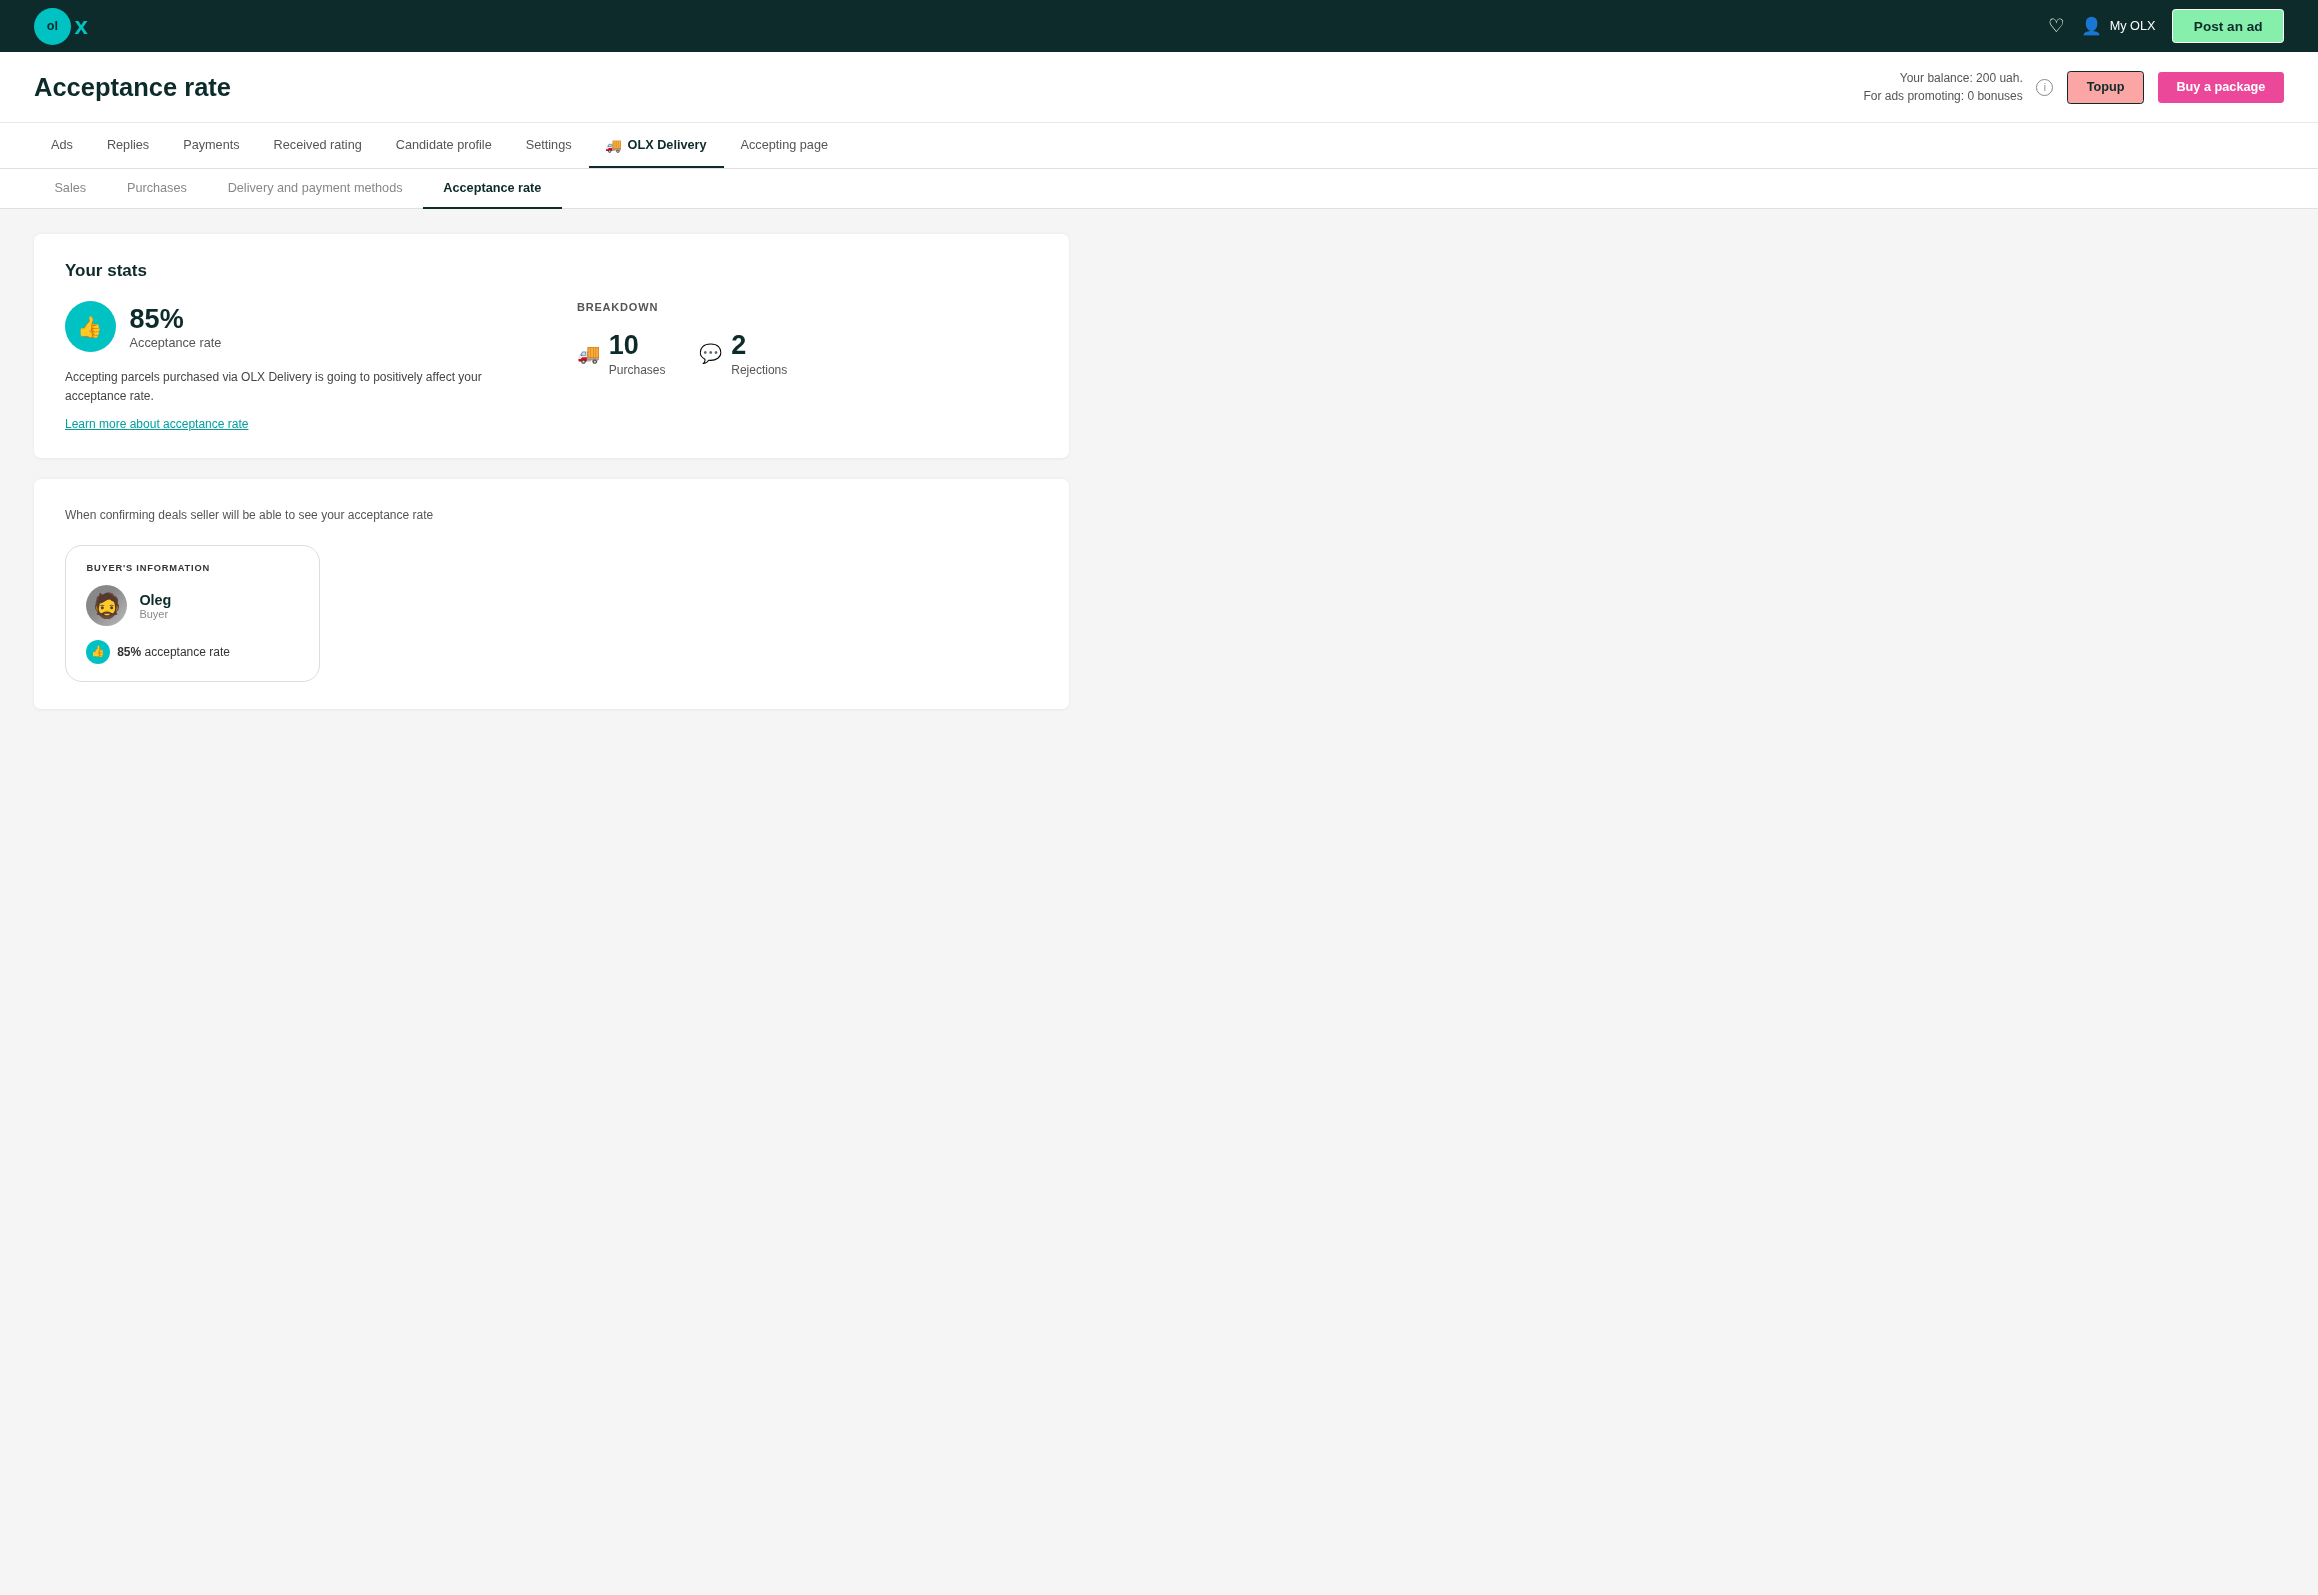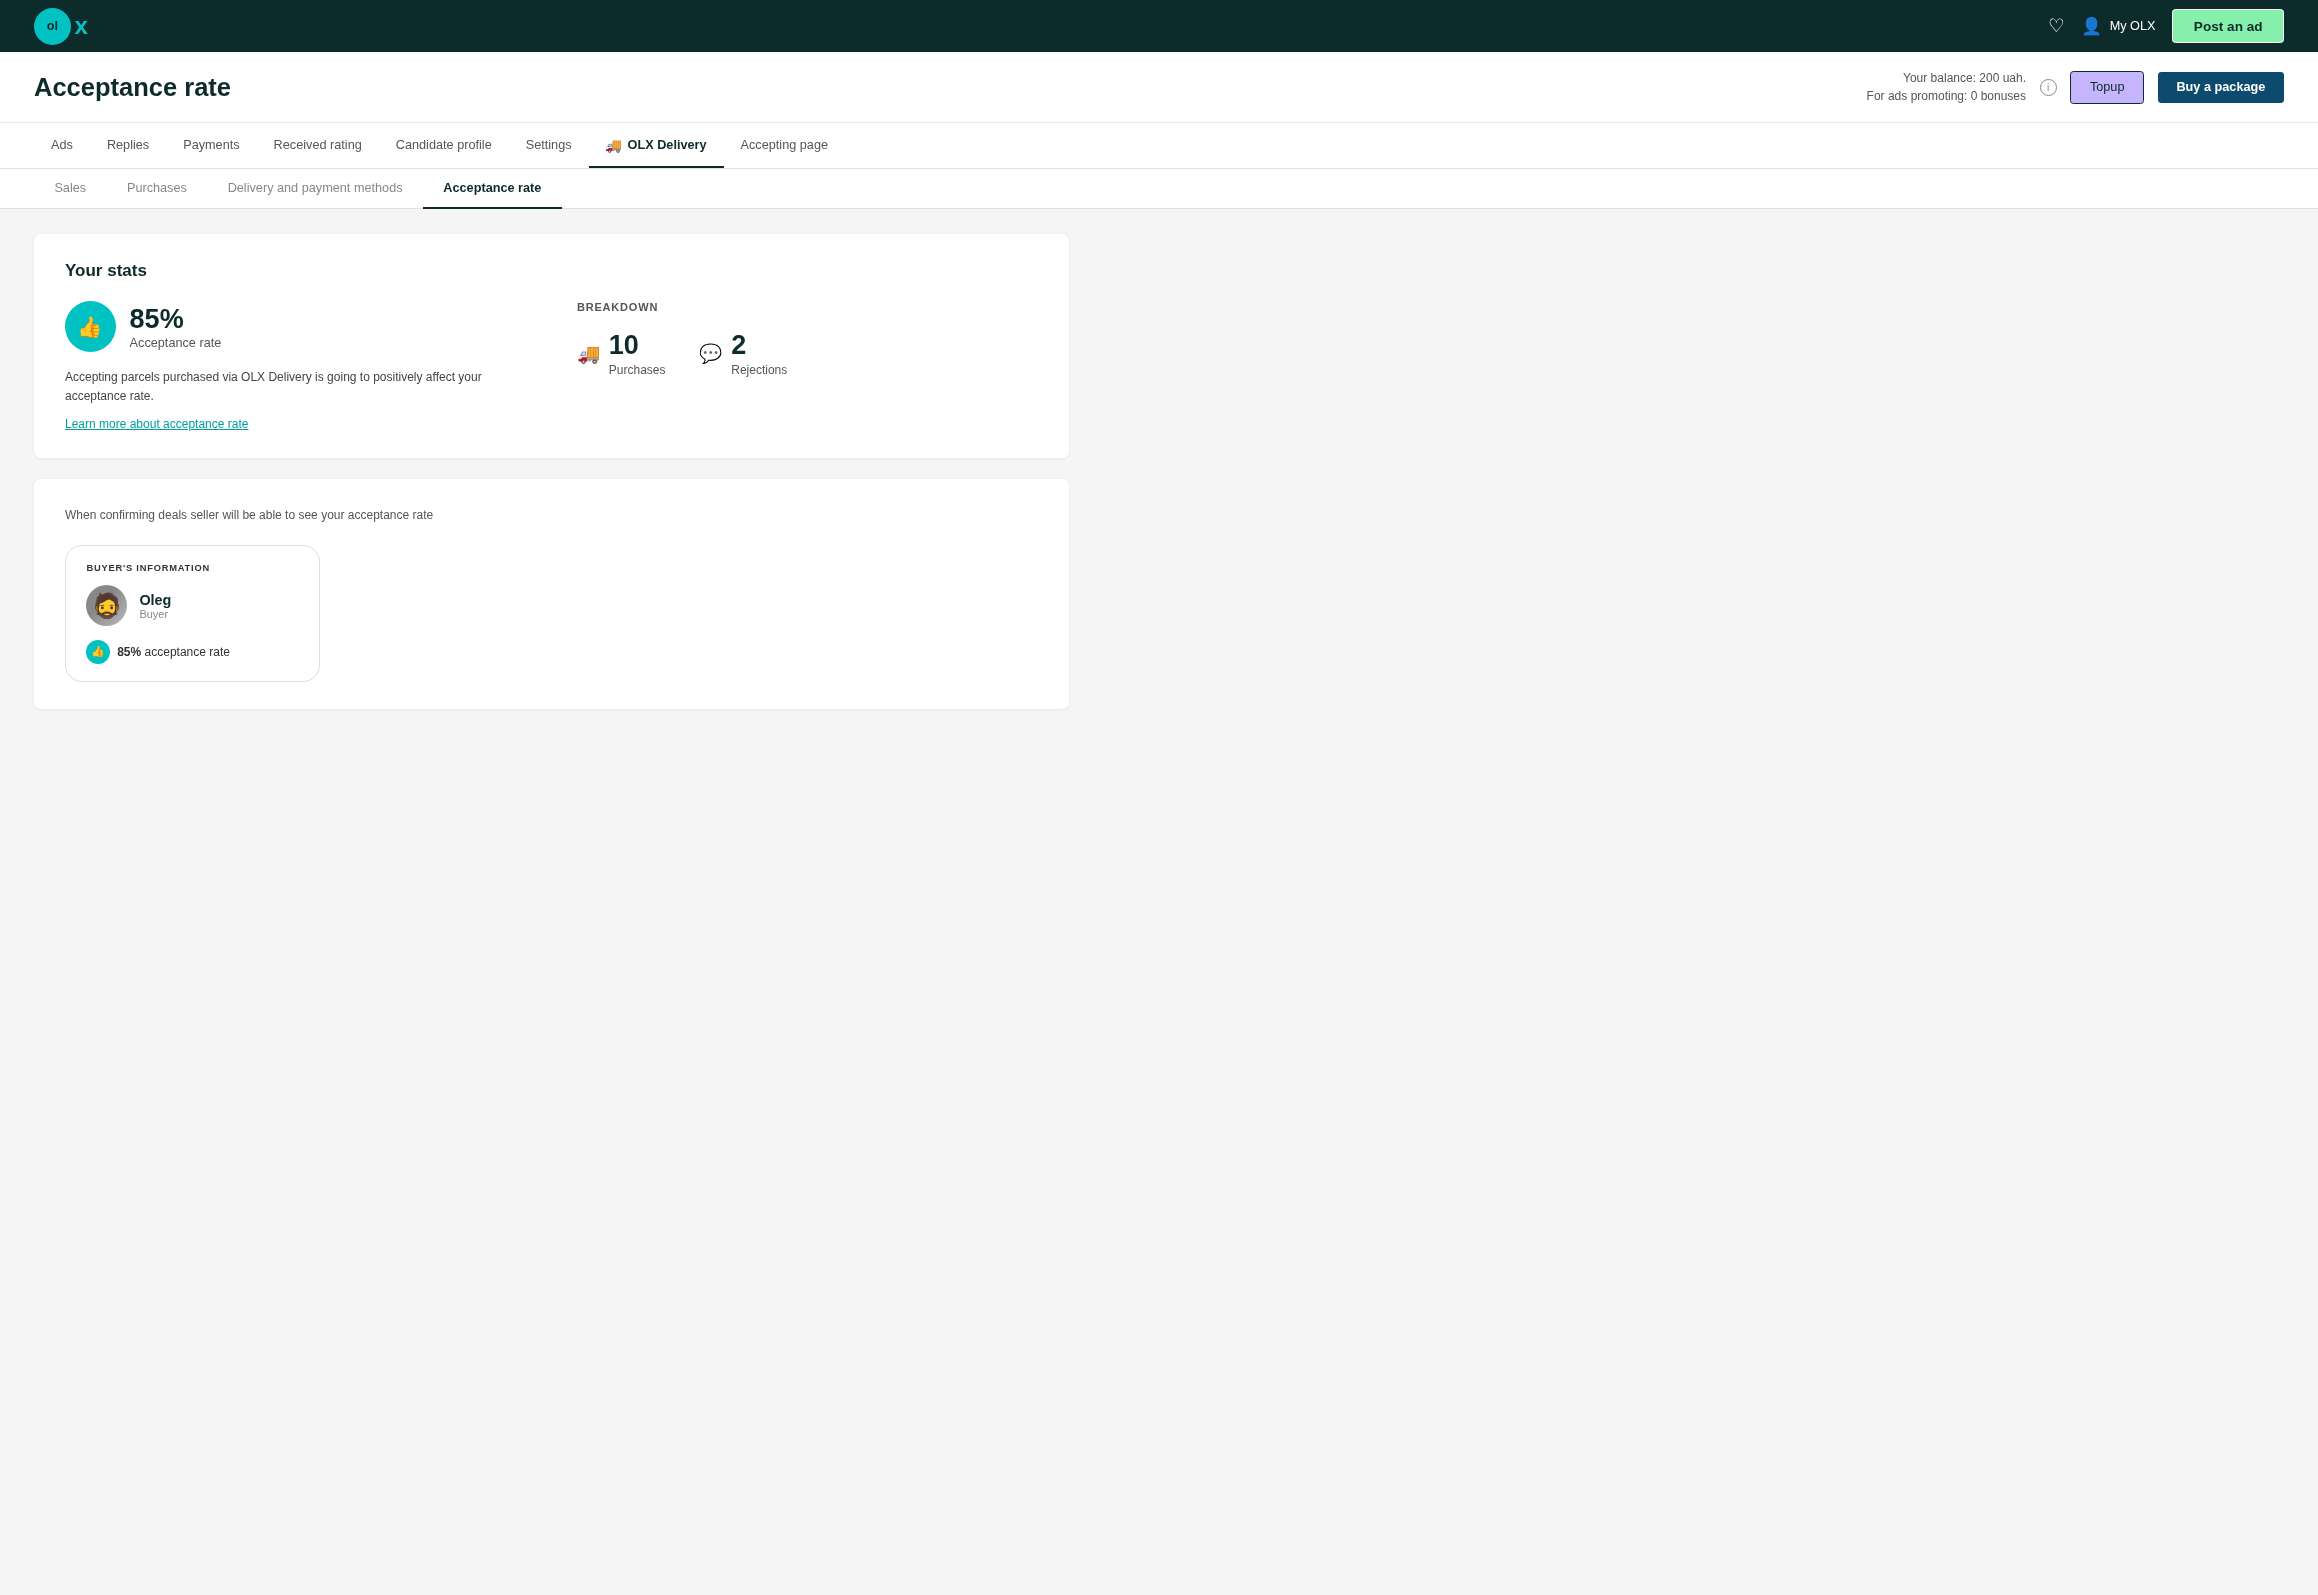--- a/index.html
+++ b/index.html
@@ -59,26 +59,26 @@
     .balance-right {
       display: flex; align-items: center; gap: 13.6px;
     }
     .balance-text { font-size: 12px; color: #555; text-align: right; line-height: 1.5; }
     .info-icon {
       width: 17px; height: 17px; border: 1.7px solid #888; border-radius: 50%;
       display: flex; align-items: center; justify-content: center;
       font-size: 10.2px; color: #888; cursor: pointer;
     }
     .topup-btn {
-      border: 1.7px solid #0d2b2b; background: #c4b5fd; color: #0d2b2b;
-      padding: 8.5px 18.7px; font-size: 12.7px; font-weight: 400;
+      border: 1.7px solid #0d2b2b; background: #fca5a5; color: #0d2b2b;
+      padding: 8.5px 18.7px; font-size: 12.7px; font-weight: 700;
       cursor: pointer; border-radius: 3.4px;
     }
     .buy-package-btn {
-      background: #0c4a6e; color: #fff;
+      background: #ec4899; color: #fff;
       padding: 8.5px 18.7px; font-size: 12.7px; font-weight: 700;
       cursor: pointer; border-radius: 3.4px; border: none;
     }
 
     
     .main-nav {
       background: #fff;
       padding: 0 34px;
       display: flex;
       gap: 0;

